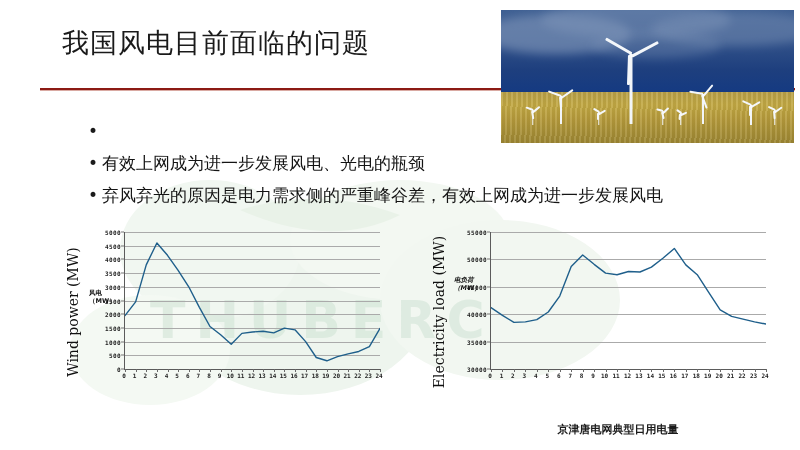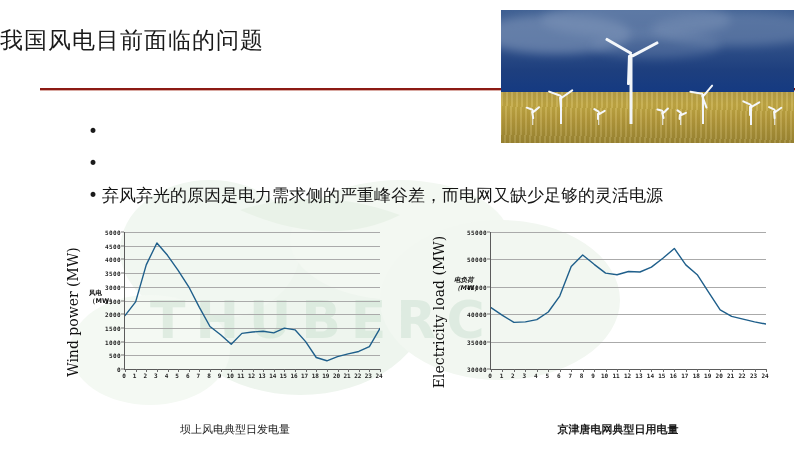--- a/index.html
+++ b/index.html
@@ -20,22 +20,22 @@
     position:absolute; left:150px; top:290px;
     font-size:52px; font-weight:bold; letter-spacing:10px;
     color:#cfe3d4; opacity:.55; z-index:1;
     font-family:"DejaVu Sans","Liberation Sans",sans-serif;
     white-space:nowrap;
   }
 
   
   #title-area { position:absolute; left:0; top:28px; width:800px; z-index:3; }
   #slide-title {
-    font-size:23px; color:#1a1a1a; line-height:1.1;
-    letter-spacing:1px;
+    font-size:27px; color:#1a1a1a; line-height:1.1;
+    padding-left:62px; letter-spacing:1px;
     font-family:"DejaVu Sans","Liberation Sans",sans-serif;
     font-weight:400;
   }
   #title-rule {
     position:absolute; left:40px; top:88px; width:755px; height:3px;
     background:#8c1a14; z-index:4;
   }
   #title-rule::after{
     content:""; position:absolute; left:0; top:2px; width:100%; height:1px;
     background:#d9a9a2;
@@ -217,24 +217,25 @@
     <div class="blade" style="width:8px;height:1.5px;transform:rotate(85deg);"></div>
   </div>
 </div>
 
 <div id="bullets">
   <div class="bullet">
     <div class="dot">•</div>
   </div>
   <div class="bullet">
     <div class="dot">•</div>
+    <div class="btxt">有效上网成为进一步发展风电、光电的瓶颈</div>
   </div>
   <div class="bullet">
     <div class="dot">•</div>
-    <div class="btxt">弃风弃光的原因是电力需求侧的严重峰谷差，而电网又缺少足够的灵活电源</div>
+    <div class="btxt">弃风弃光的原因是电力需求侧的严重峰谷差，有效上网成为进一步发展风电</div>
   </div>
 </div>
 
 <div class="chart-block" id="chart-left">
   <div class="ylabel-rot">
     <span>Wind power (MW)</span>
   </div>
   <div class="plot-wrap">
     <div class="yticks" id="yt-0">
         <div class="ytick" style="top: 137px;">0</div>
@@ -325,21 +326,20 @@
         <div class="xlab" style="left: 223.125px;">21</div>
         <div class="xlab" style="left: 233.75px;">22</div>
         <div class="xlab" style="left: 244.375px;">23</div>
         <div class="xlab" style="left: 255px;">24</div>
       </div>
   </div>
   <div class="inner-label" style="left:27px;top:57px;">
     <div>风电</div>
     <div>（MW）</div>
   </div>
-  <div class="caption">坝上风电典型日发电量</div>
 </div>
 
 <div class="chart-block" id="chart-right">
   <div class="ylabel-rot">
     <span>Electricity load (MW)</span>
   </div>
   <div class="plot-wrap">
     <div class="yticks" id="yt-1">
         <div class="ytick" style="top: 137px;">30000</div>
         <div class="ytickmark" style="top: 137px;"></div>

